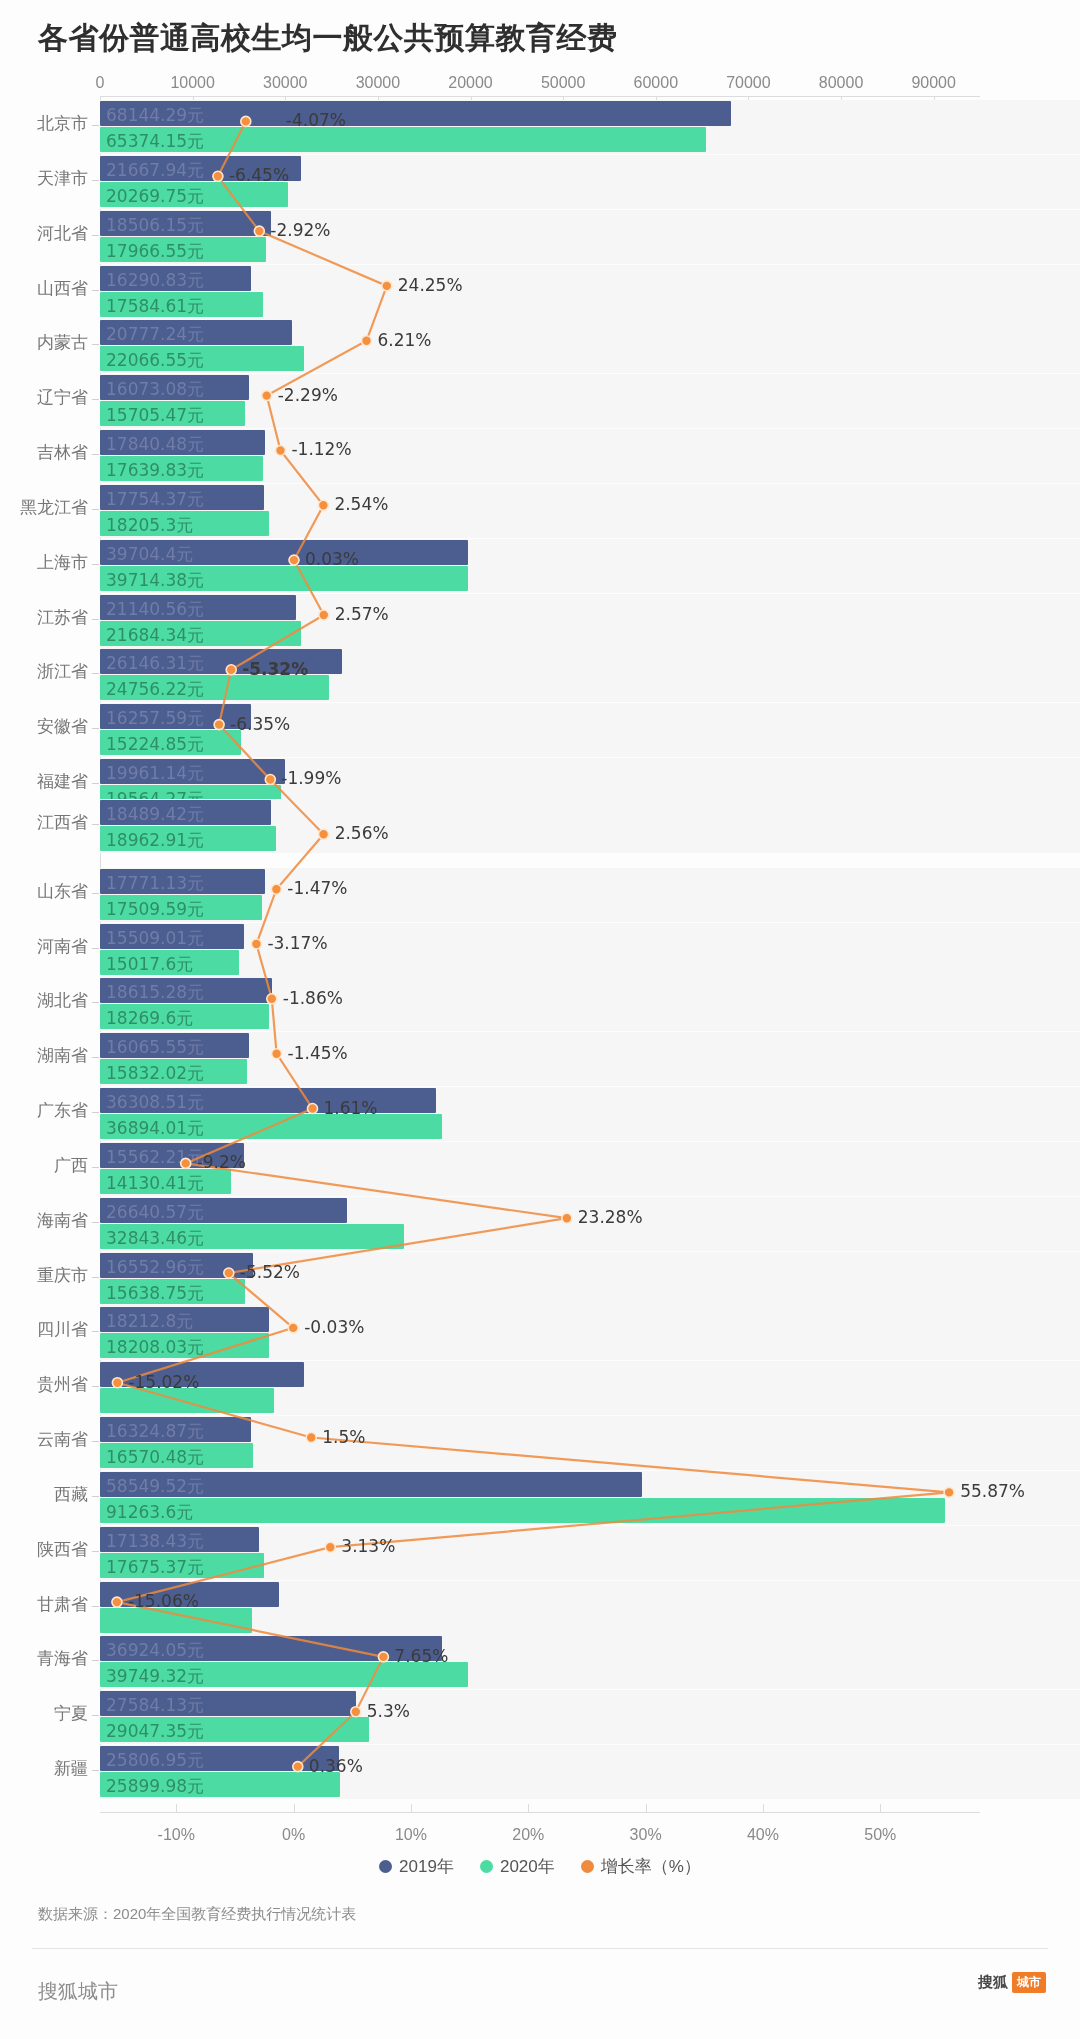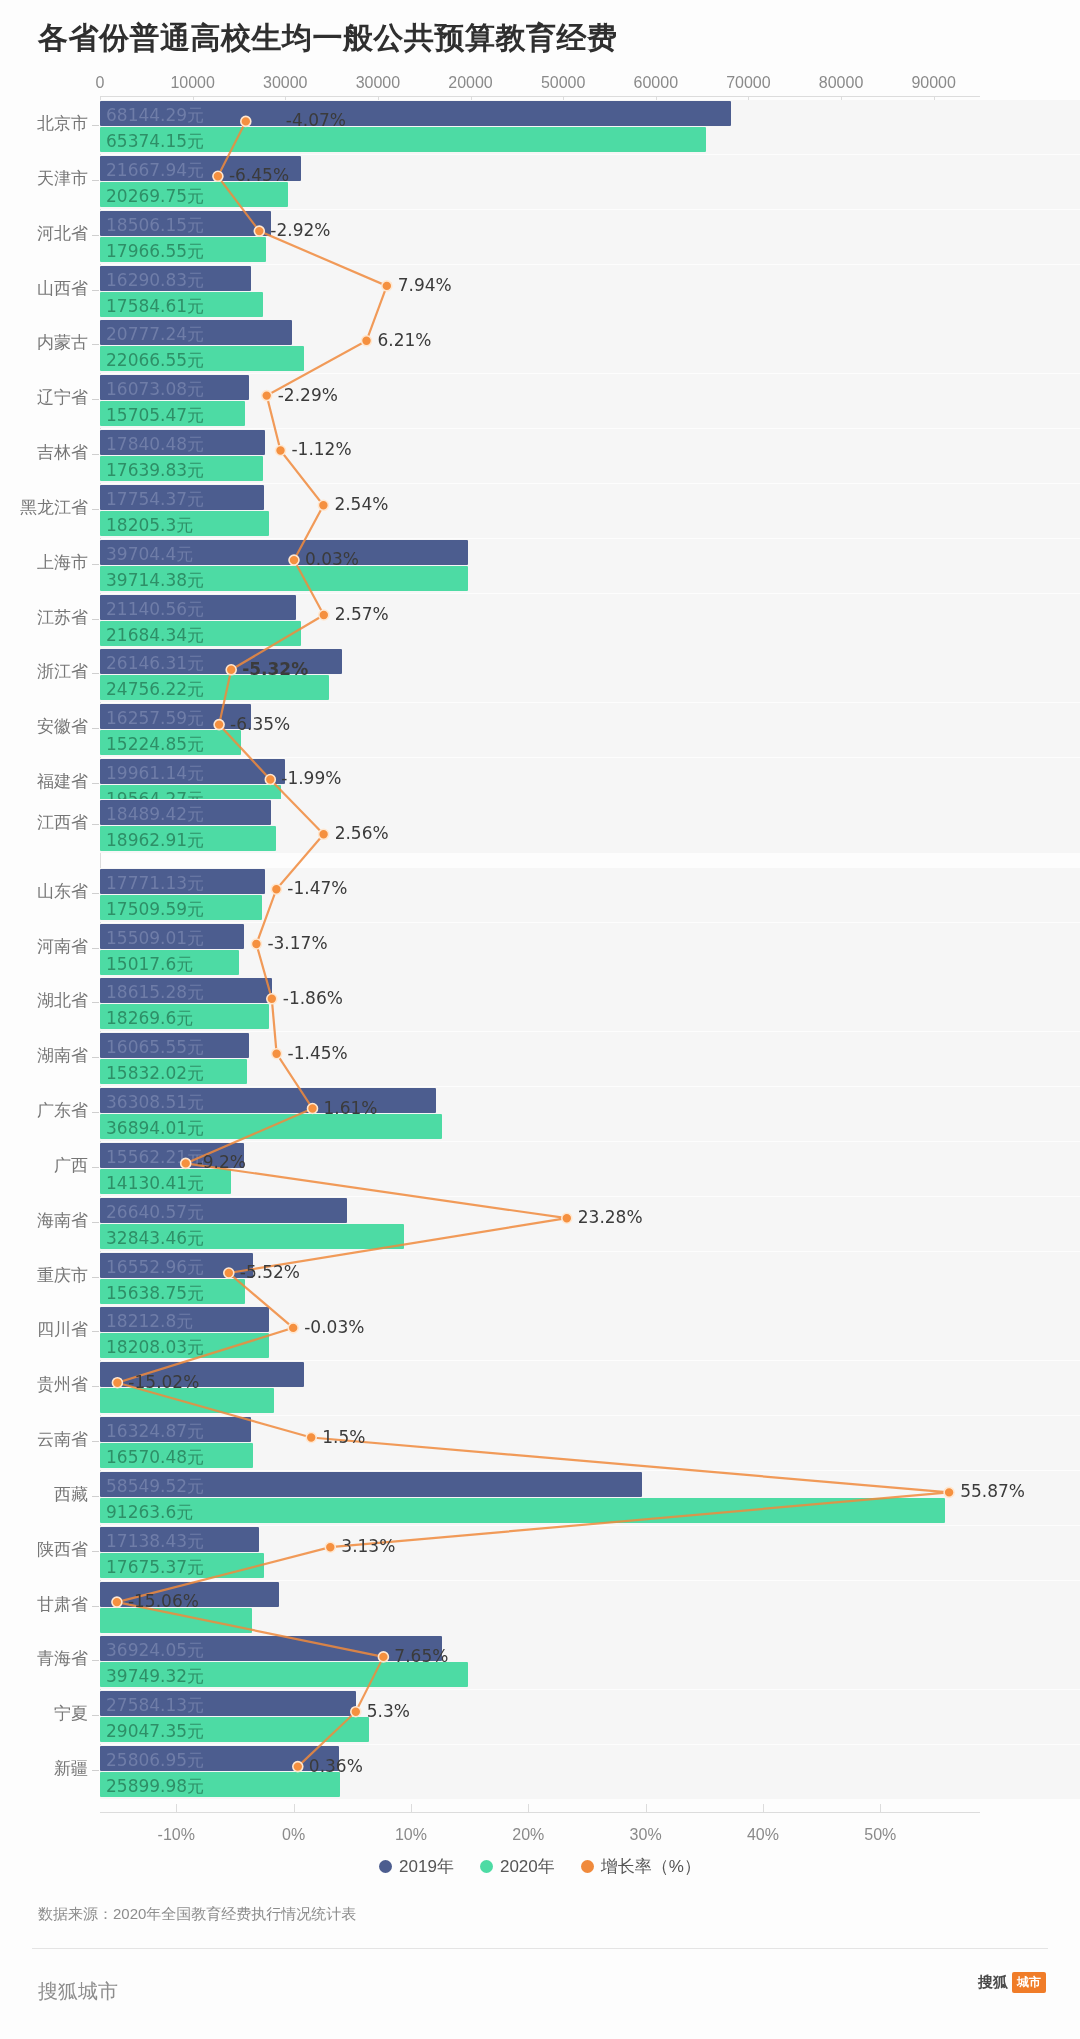--- a/index.html
+++ b/index.html
@@ -427,21 +427,21 @@
         <circle cx="330.3" cy="1451.2" r="5" fill="#f5903f" stroke="#ffe7d0" stroke-width="1.6"></circle>
         <circle cx="116.9" cy="1506.1" r="5" fill="#f5903f" stroke="#ffe7d0" stroke-width="1.6"></circle>
         <circle cx="383.4" cy="1560.9" r="5" fill="#f5903f" stroke="#ffe7d0" stroke-width="1.6"></circle>
         <circle cx="355.8" cy="1615.7" r="5" fill="#f5903f" stroke="#ffe7d0" stroke-width="1.6"></circle>
         <circle cx="297.8" cy="1670.6" r="5" fill="#f5903f" stroke="#ffe7d0" stroke-width="1.6"></circle>
       </svg>
     <div id="pctLabels">
         <div class="pctlabel" style="left: 256.845px; top: 14.4194px; margin-left: 29px;">-4.07%</div>
         <div class="pctlabel" style="left: 228.92px; top: 69.2581px;">-6.45%</div>
         <div class="pctlabel" style="left: 270.339px; top: 124.097px;">-2.92%</div>
-        <div class="pctlabel" style="left: 397.763px; top: 178.935px;">7.94%</div>
+        <div class="pctlabel" style="left: 397.763px; top: 178.935px;">24.25%</div>
         <div class="pctlabel" style="left: 377.464px; top: 233.774px;">6.21%</div>
         <div class="pctlabel" style="left: 277.731px; top: 288.613px;">-2.29%</div>
         <div class="pctlabel" style="left: 291.459px; top: 343.452px;">-1.12%</div>
         <div class="pctlabel" style="left: 334.403px; top: 398.29px;">2.54%</div>
         <div class="pctlabel" style="left: 304.952px; top: 453.129px;">0.03%</div>
         <div class="pctlabel" style="left: 334.755px; top: 507.968px;">2.57%</div>
         <div class="pctlabel" style="left: 242.179px; top: 562.806px; font-weight: bold;">-5.32%</div>
         <div class="pctlabel" style="left: 230.093px; top: 617.645px;">-6.35%</div>
         <div class="pctlabel" style="left: 281.251px; top: 672.484px;">-1.99%</div>
         <div class="pctlabel" style="left: 334.637px; top: 727.323px;">2.56%</div>

